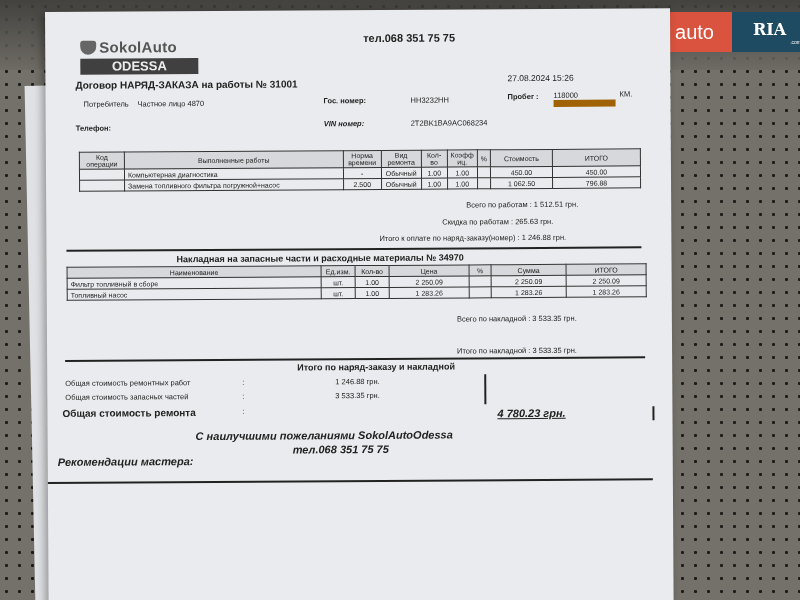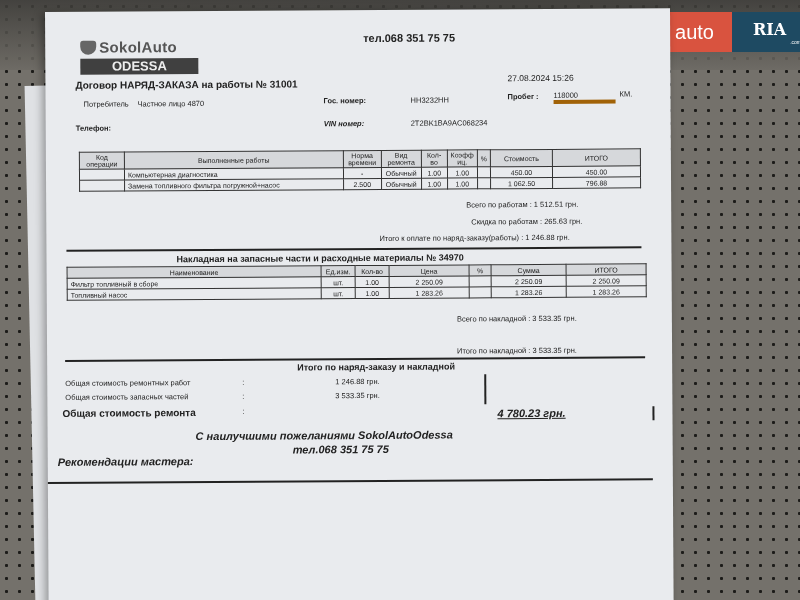--- a/index.html
+++ b/index.html
@@ -59,21 +59,21 @@
   <div class="abs logo-bar">ODESSA</div>
   <div class="abs phone-top">тел.068 351 75 75</div>
   <div class="abs small" style="left:462px;top:64px;font-size:8.5px;">27.08.2024  15:26</div>
 
   <div class="abs title">Договор НАРЯД-ЗАКАЗА на работы №  31001</div>
   <div class="abs small" style="left:38px;top:88px;">Потребитель</div>
   <div class="abs small" style="left:92px;top:88px;">Частное лицо 4870</div>
   <div class="abs label-b" style="left:278px;top:86px;">Гос. номер:</div>
   <div class="abs small" style="left:365px;top:86px;">HH3232HH</div>
   <div class="abs label-b" style="left:462px;top:83px;">Пробег :</div>
-  <div class="abs small" style="left:508px;top:82px;width:62px;border-bottom:4px solid #a16207;">118000</div>
+  <div class="abs small" style="left:508px;top:82px;width:62px;border-bottom:7px solid #a16207;">118000</div>
   <div class="abs small" style="left:574px;top:81px;">КМ.</div>
   <div class="abs label-b" style="left:30px;top:112px;">Телефон:</div>
   <div class="abs label-b" style="left:278px;top:109px;font-style:italic;">VIN номер:</div>
   <div class="abs small" style="left:365px;top:109px;text-align:center;">2T2BK1BA9AC068234</div>
 
   <table style="left:33px;top:140px;width:562px;">
     <tbody>
         <tr>
       <th style="width:45px">Код операции</th>
       <th>Выполненные работы</th>
@@ -104,22 +104,22 @@
       <td class="c">1.00</td>
       <td class="c">1.00</td>
       <td></td>
       <td class="c">1 062.50</td>
       <td class="c">796.88</td>
     </tr>
   </tbody>
     </table>
 
   <div class="abs small" style="left:420px;top:191px;"><span>Всего по работам  :</span> <span>1 512.51 грн.</span></div>
-  <div class="abs small" style="left:425px;top:208px;"><span>Скидка по работам :</span> <span>265.63 грн.</span></div>
-  <div class="abs small" style="left:333px;top:224px;"><span>Итого к оплате по наряд-заказу(работы) :</span> <span>1 246.88 грн.</span></div>
+  <div class="abs small" style="left:396px;top:208px;"><span>Скидка по работам :</span> <span>265.63 грн.</span></div>
+  <div class="abs small" style="left:333px;top:224px;"><span>Итого к оплате по наряд-заказу(номер) :</span> <span>1 246.88 грн.</span></div>
 
   <div class="hr" style="left:20px;top:238px;width:575px;"></div>
   <div class="abs section-title" style="left:130px;top:243px;">Накладная на запасные части и расходные материалы №  34970</div>
 
   <table style="left:20px;top:255px;width:580px;">
     <tbody>
         <tr>
       <th>Наименование</th>
       <th style="width:34px">Ед.изм.</th>
       <th style="width:34px">Кол-во</th>

